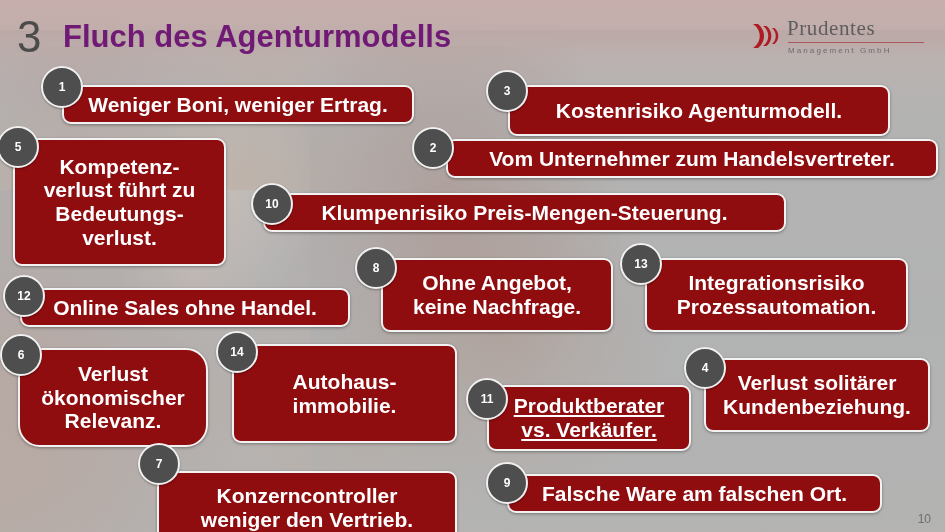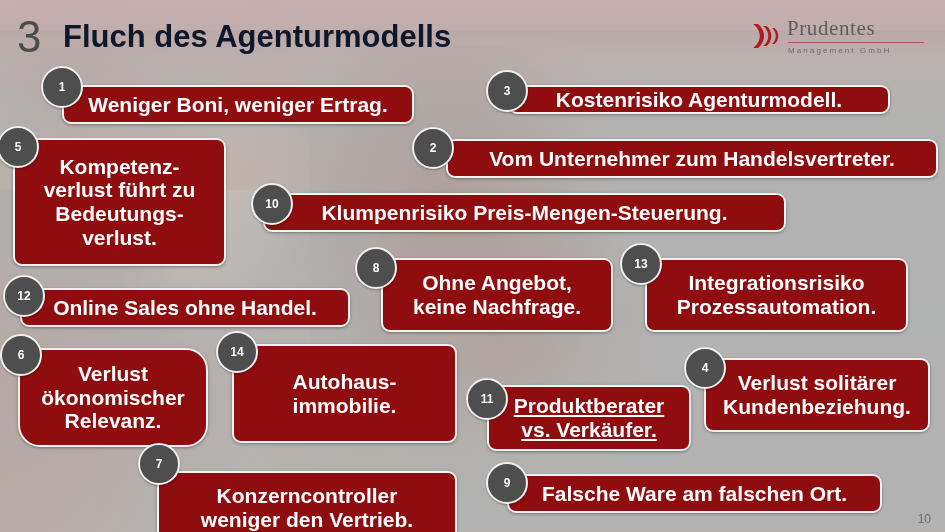--- a/index.html
+++ b/index.html
@@ -69,21 +69,21 @@
   }
 
   
   .hdr-num{
     position:absolute;left:17px;top:15px;
     font-size:44px;color:#4b4b4b;font-weight:400;line-height:1;
     letter-spacing:0;
   }
   .hdr-title{
     position:absolute;left:63px;top:21px;
-    font-size:31px;font-weight:bold;color:#0f172a;line-height:1;
+    font-size:31px;font-weight:bold;color:#701a75;line-height:1;
     white-space:nowrap;
   }
 
   
   .logo{position:absolute;right:18px;top:17px;width:178px;height:44px;}
   .logo-waves{position:absolute;left:0;top:4px;width:34px;height:30px;}
   .logo-name{
     position:absolute;left:38px;top:0;
     font-size:21px;color:#5e5e5e;letter-spacing:.6px;line-height:23px;
     font-family:"Liberation Serif", serif;
@@ -157,21 +157,21 @@
     <div class="logo-sub">Management GmbH</div>
   </div>
 
   <div class="box" style="left:62px;top:85px;width:352px;height:39px;font-size:21px;">
     <span>Weniger Boni, weniger Ertrag.</span>
   </div>
   <div class="badge" style="left:41px;top:66px;">
     <span>1</span>
   </div>
 
-  <div class="box" style="left:508px;top:85px;width:382px;height:29px;font-size:21px;">
+  <div class="box" style="left:508px;top:85px;width:382px;height:51px;font-size:21px;">
     <span>Kostenrisiko Agenturmodell.</span>
   </div>
   <div class="badge" style="left:486px;top:70px;">
     <span>3</span>
   </div>
 
   <div class="box" style="left:13px;top:138px;width:213px;height:128px;font-size:21px;flex-direction:column;">
     <span>Kompetenz-</span>
     <span>verlust führt zu</span>
     <span>Bedeutungs-</span>

